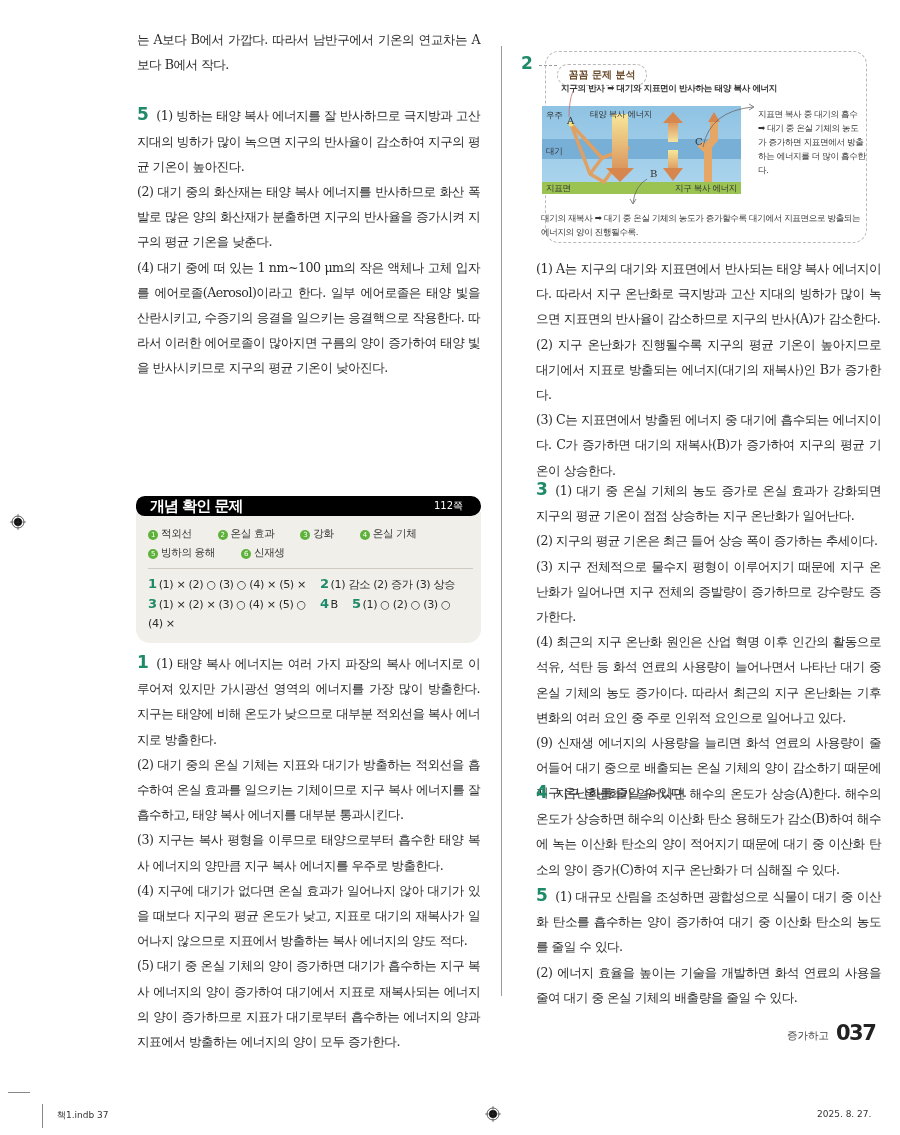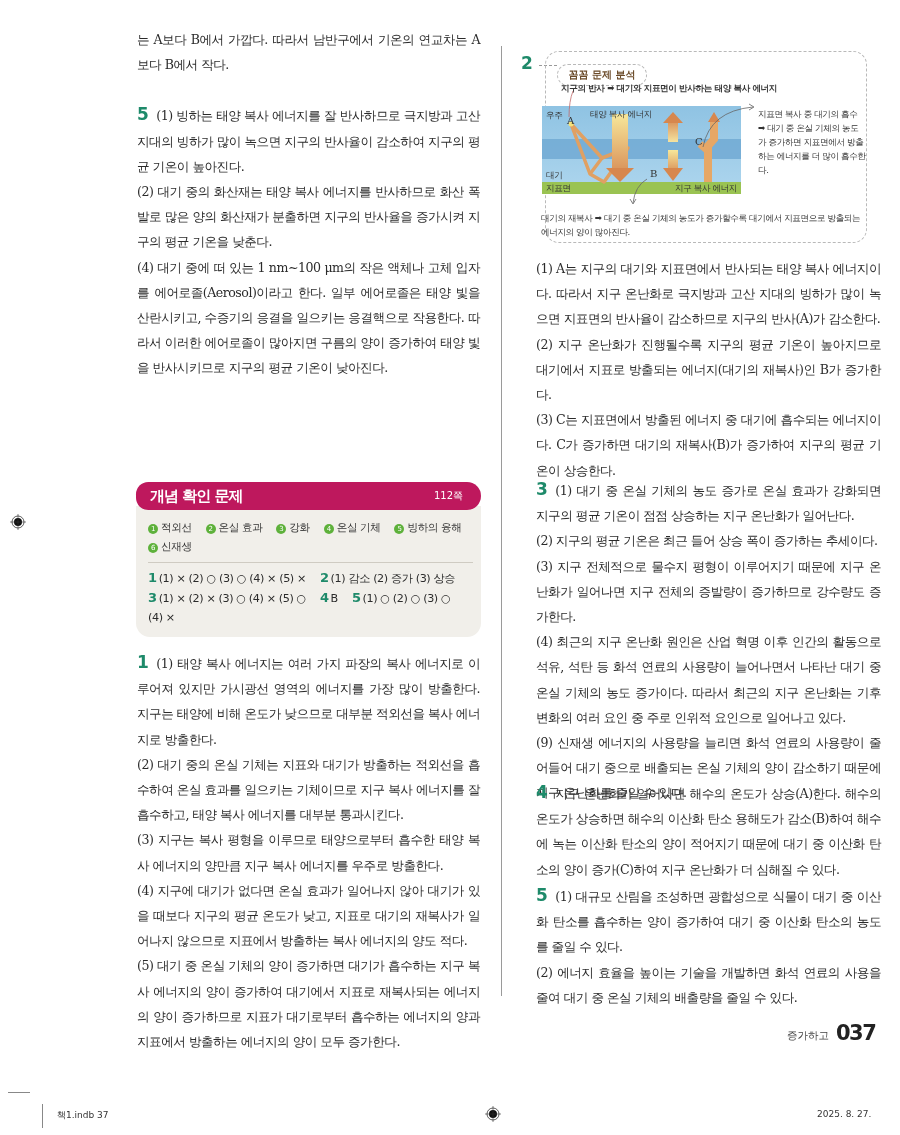--- a/index.html
+++ b/index.html
@@ -8,25 +8,25 @@
   .col { position: absolute; font-size: 12.6px; line-height: 25.2px; letter-spacing: -0.5px; text-align: justify; }
   .col-left { left: 137px; top: 27px; width: 343px; }
   .col-right { left: 522px; top: 44px; width: 345px; margin-left: 14px; }
   .para { margin-bottom: 0; }
   .sec { margin-top: 25px; }
   .num { font-family: "DejaVu Sans", "Liberation Sans", sans-serif; font-weight: bold; color: #1e8a6a; font-size: 17px; margin-right: 8px; }
   .divider { position: absolute; left: 501px; top: 46px; width: 1px; height: 950px; background: #9a9a9a; }
 
   
   .concept { position: absolute; left: 136px; top: 482px; width: 345px; }
-  .concept-head { height: 28px; background: #be185d; border-radius: 14px 16px 16px 14px; position: relative; display: flex; align-items: center; justify-content: space-between; padding: 0 18px 0 14px; }
+  .concept-head { height: 20px; background: #000000; border-radius: 14px 16px 16px 14px; position: relative; display: flex; align-items: center; justify-content: space-between; padding: 0 18px 0 14px; margin-top: 14px; }
   .concept-title { font-family: "DejaVu Sans", sans-serif; font-weight: bold; color: #ffffff; font-size: 15px; letter-spacing: -1px; }
   .concept-page { font-family: "DejaVu Sans", sans-serif; color: #ffffff; font-size: 10px; }
   .concept-body { background: #f1efea; border-radius: 0 0 14px 14px; margin-top: -4px; padding: 12px 8px 10px 12px; font-family: "DejaVu Sans", "Liberation Sans", sans-serif; font-size: 10.6px; line-height: 19px; letter-spacing: -0.4px; }
-  .kw-row { display: flex; flex-wrap: wrap; column-gap: 14px; }
+  .kw-row { display: flex; flex-wrap: wrap; column-gap: 26px; }
   .kw { white-space: nowrap; color: #333; }
   .kw-c { display: inline-block; width: 10px; height: 10px; border-radius: 50%; background: #5eb13b; color: #fff; font-size: 7px; line-height: 10px; text-align: center; margin-right: 3px; vertical-align: 0; }
   .concept-sep { border-top: 1px solid #cfcbc2; margin: 6px 0 5px; }
   .ans-line { white-space: nowrap; font-size: 11.2px; }
   .an { font-weight: bold; color: #1e8a6a; font-size: 13px; margin-right: 2px; }
   .gap { display: inline-block; width: 14px; }
 
   
   .analysis { position: absolute; left: 515px; top: 51px; width: 352px; height: 192px; }
   .analysis-num { position: absolute; left: 6px; top: 2px; font-family: "DejaVu Sans", sans-serif; font-weight: bold; color: #1e8a6a; font-size: 17px; }
@@ -128,36 +128,36 @@
       <polygon points="121,17 141,17 131,6" fill="#d7874e"></polygon>
       <rect x="126" y="44" width="10" height="22" fill="url(#arr)"></rect>
       <polygon points="121,62 141,62 131,75" fill="#d7874e"></polygon>
       <path d="M166 76 L166 40 L172 33 L172 15" fill="none" stroke="#e6a766" stroke-width="8"></path>
       <path d="M166 45 L158 38" stroke="#e6a766" stroke-width="7"></path>
       <polygon points="166,16 178,16 172,6" fill="#d7874e"></polygon>
     </svg>
     <span class="small" style="left:4px;top:4px;">우주</span>
     <span class="small" style="left:25px;top:9px;font-family:'DejaVu Serif',serif;font-size:10px;">A</span>
     <span class="small" style="left:48px;top:3px;">태양 복사 에너지</span>
-    <span class="small" style="left:4px;top:40px;margin-top:24px;">대기</span>
+    <span class="small" style="left:4px;top:40px;">대기</span>
     <span class="small" style="left:108px;top:62px;font-family:'DejaVu Serif',serif;font-size:10px;">B</span>
     <span class="small" style="left:153px;top:30px;font-family:'DejaVu Serif',serif;font-size:10px;">C</span>
     <span class="small" style="left:4px;top:77px;">지표면</span>
     <span class="small" style="left:133px;top:77px;">지구 복사 에너지</span>
   </div>
 
   <svg style="position:absolute;left:0;top:0;" width="352" height="192">
     <path d="M54 66 Q54 50 58 40" fill="none" stroke="#c26b6b" stroke-width="0.8"></path>
     <path d="M188 96 Q195 60 238 56" fill="none" stroke="#666" stroke-width="0.8"></path>
     <polyline points="234,53 239,56 234,59" fill="none" stroke="#666" stroke-width="0.8"></polyline>
     <path d="M132 128 Q120 135 118 152" fill="none" stroke="#666" stroke-width="0.8"></path>
     <polyline points="115,148 118,153 121,148" fill="none" stroke="#666" stroke-width="0.8"></polyline>
   </svg>
   <div class="small side-note">지표면 복사 중 대기의 흡수 ➡ 대기 중 온실 기체의 농도가 증가하면 지표면에서 방출하는 에너지를 더 많이 흡수한다.</div>
-  <div class="small bottom-note">대기의 재복사 ➡ 대기 중 온실 기체의 농도가 증가할수록 대기에서 지표면으로 방출되는 에너지의 양이 많아진다.</div>
+  <div class="small bottom-note">대기의 재복사 ➡ 대기 중 온실 기체의 농도가 증가할수록 대기에서 지표면으로 방출되는 에너지의 양이 진행될수록.</div>
 </div>
 
 <div class="col col-right" style="top:256px;">
   <p class="para">(1) A는 지구의 대기와 지표면에서 반사되는 태양 복사 에너지이다. 따라서 지구 온난화로 극지방과 고산 지대의 빙하가 많이 녹으면 지표면의 반사율이 감소하므로 지구의 반사(A)가 감소한다.</p>
   <p class="para">(2) 지구 온난화가 진행될수록 지구의 평균 기온이 높아지므로 대기에서 지표로 방출되는 에너지(대기의 재복사)인 B가 증가한다.</p>
   <p class="para">(3) C는 지표면에서 방출된 에너지 중 대기에 흡수되는 에너지이다. C가 증가하면 대기의 재복사(B)가 증가하여 지구의 평균 기온이 상승한다.</p>
 </div>
 
 <div class="col col-right" style="top:477px;">
   <p class="para"><span class="num">3</span><span>(1) 대기 중 온실 기체의 농도 증가로 온실 효과가 강화되면 지구의 평균 기온이 점점 상승하는 지구 온난화가 일어난다.</span></p>

